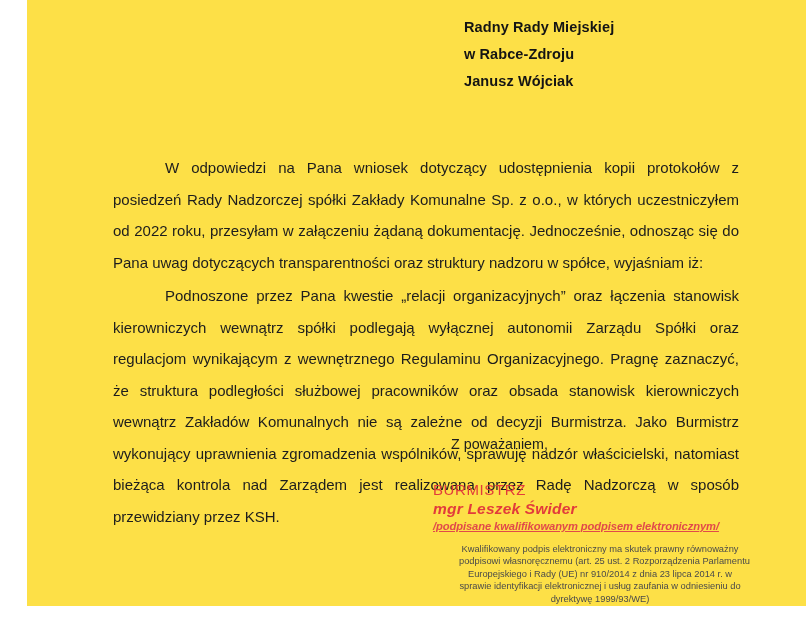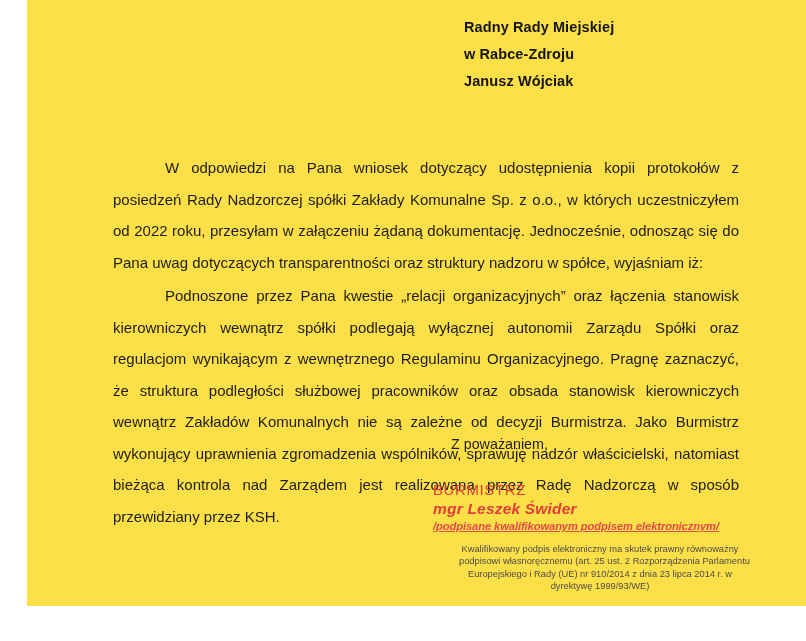--- a/index.html
+++ b/index.html
@@ -157,16 +157,17 @@
   <div class="sig-block">
     <div class="sig-title">BURMISTRZ</div>
     <div class="sig-name">mgr Leszek Świder</div>
     <div class="sig-note">/podpisane kwalifikowanym podpisem elektronicznym/</div>
   </div>
 
   <div class="footnote">
     <span class="fn-line">Kwalifikowany podpis elektroniczny ma skutek prawny równoważny</span>
     <span class="fn-line">podpisowi własnoręcznemu (art. 25 ust. 2 Rozporządzenia Parlamentu</span>
     <span class="fn-line">Europejskiego i Rady (UE) nr 910/2014 z dnia 23 lipca 2014 r. w</span>
+    <span class="fn-line">sprawie identyfikacji elektronicznej i usług zaufania w odniesieniu do</span>
     <span class="fn-line">dyrektywę 1999/93/WE)</span>
   </div>
 
 </div>
 
 </body></html>

